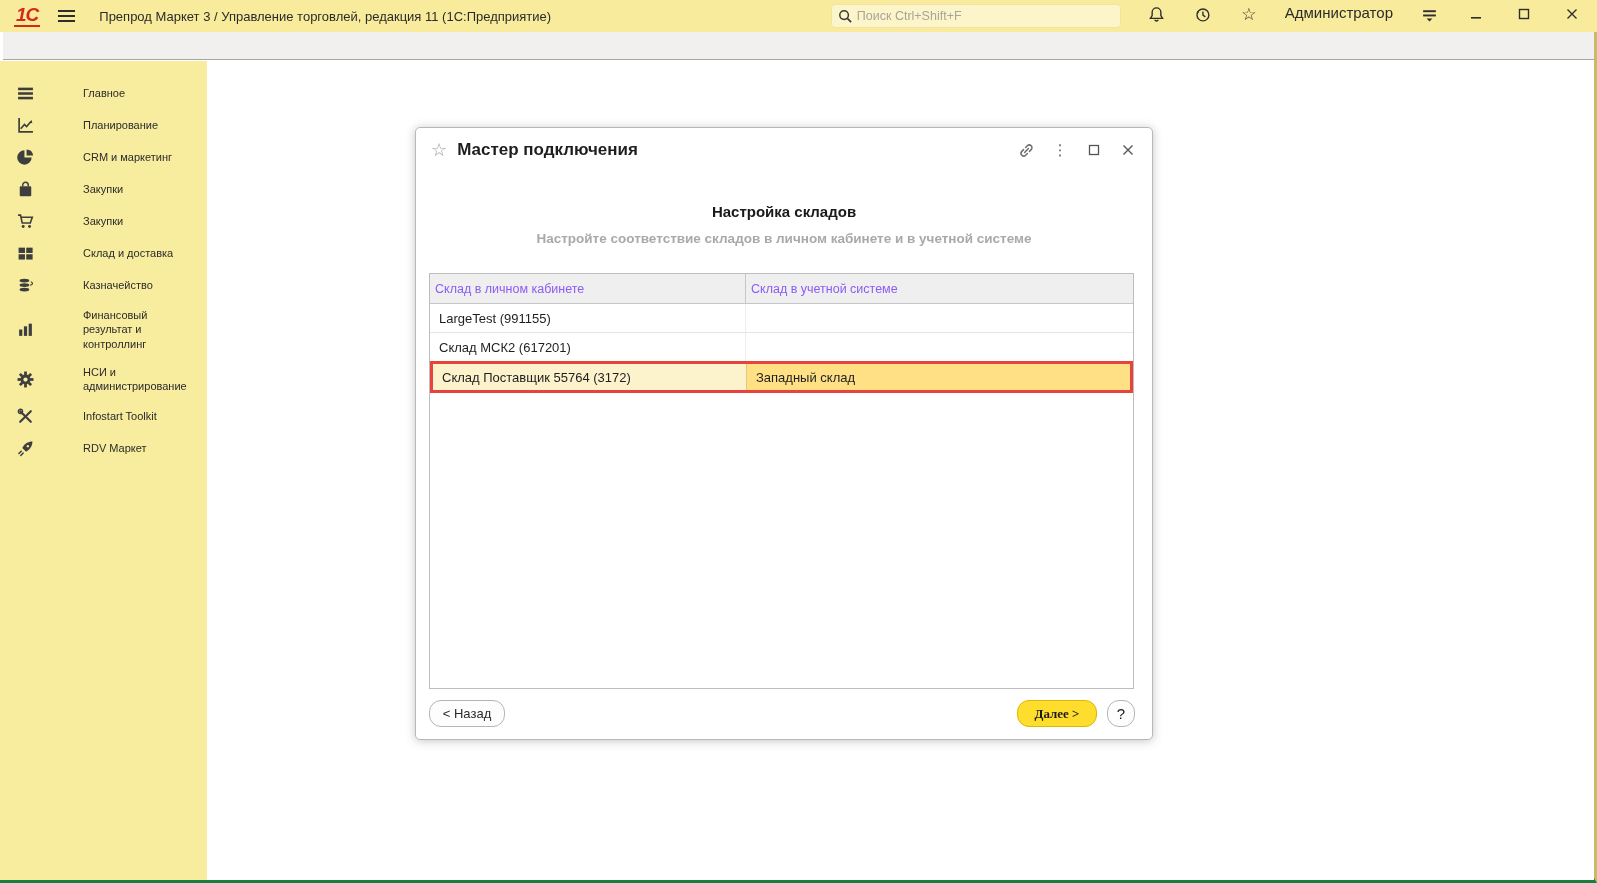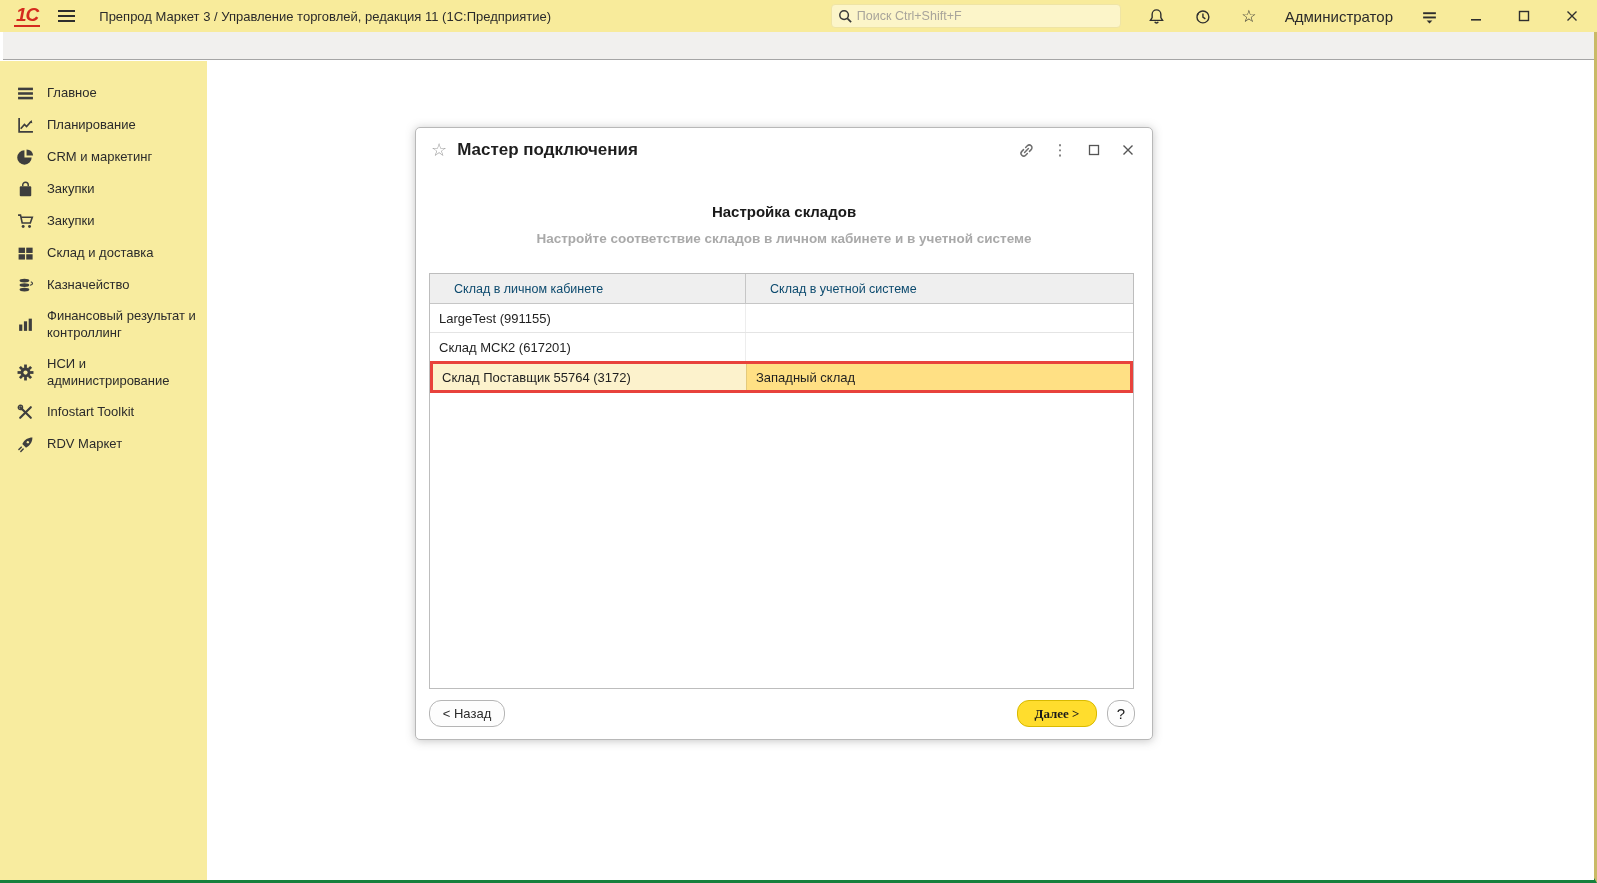--- a/index.html
+++ b/index.html
@@ -11,21 +11,21 @@
 
   
   .titlebar { position:absolute; left:0; top:0; width:1597px; height:32px;
               background:#F8EB9B; display:flex; align-items:center; }
   .logo-1c { margin-left:14px; color:#D42A1E; font-weight:bold; font-style:italic;
              font-size:19px; letter-spacing:-1px; border-bottom:2px solid #D42A1E;
              line-height:1.05; padding:0 2px 1px 2px; cursor:pointer; }
   .burger { margin-left:18px; cursor:pointer; display:flex; flex-direction:column; gap:3px; }
   .burger span { display:block; width:17px; height:2px; background:#2E2E2E; }
   .main-title { margin-left:24px; color:#2B2B2B; font-size:13px; }
-  .tb-right { margin-left:auto; display:flex; align-items:center; gap:26px; padding-right:14px; }
+  .tb-right { margin-left:auto; display:flex; gap:26px; padding-right:14px; }
   .searchbox { width:290px; height:24px; background:#FCF5C9; border:1px solid #EFE4A4;
                border-radius:4px; display:flex; align-items:center; padding:0 6px; }
   .searchbox input { border:none; outline:none; background:transparent; width:100%;
                      font-family:"Liberation Sans",sans-serif; font-size:12.5px; color:#333; }
   .searchbox input::placeholder { color:#A8A49B; }
   .tb-icon { width:20px; height:20px; display:flex; align-items:center; justify-content:center;
              cursor:pointer; color:#2E2E2E; }
   .user-name { font-size:15px; color:#2B2B2B; cursor:pointer; }
   .win-btn { width:22px; height:20px; display:flex; align-items:center; justify-content:center;
              cursor:pointer; color:#2E2E2E; font-size:13px; }
@@ -34,21 +34,21 @@
   .toolstrip { position:absolute; left:3px; top:32px; width:1591px; height:28px;
                background:#F1F0EE; border-bottom:1px solid #A5A5A5; }
 
   
   .sidebar { position:absolute; left:0; top:61px; width:207px; height:819px;
              background:#F8EC9F; padding:16px 0 0 0; }
   .side-item { display:flex; align-items:center; padding:7px 10px 7px 16px; gap:13px;
                cursor:pointer; }
   .side-item .s-icon { width:18px; min-width:18px; height:18px; display:flex;
                        align-items:center; justify-content:center; }
-  .side-item .s-label { font-size:13px; color:#2B2B2B; line-height:1.3; }
+  .side-item .s-label { font-size:11px; color:#2B2B2B; line-height:1.3;margin-left:36px; }
 
   
   .main { position:absolute; left:207px; top:61px; width:1387px; height:819px; background:#fff; }
 
   
   .dialog { position:absolute; left:415px; top:127px; width:738px; height:613px;
             background:#fff; border:1px solid #B8B8B8; border-radius:5px;
             box-shadow:0 1px 10px rgba(90,90,90,0.35); }
   .dlg-header { position:absolute; left:0; top:0; width:100%; height:44px;
                 display:flex; align-items:center; padding:0 14px 0 15px; }
@@ -61,21 +61,21 @@
 
   .dlg-heading { position:absolute; left:0; top:75px; width:100%; text-align:center;
                  font-size:15px; font-weight:bold; color:#1A1A1A; }
   .dlg-subheading { position:absolute; left:0; top:103px; width:100%; text-align:center;
                     font-size:13.5px; font-weight:bold; color:#A9A9A9; }
 
   
   .wh-table { position:absolute; left:13px; top:145px; width:705px; height:416px;
               border:1px solid #BDBDBD; background:#fff; }
   .wh-thead { display:flex; height:30px; background:#EFEFEF; border-bottom:1px solid #C6C6C6; }
-  .wh-th { font-size:12.5px; color:#0c4a6e; display:flex; align-items:center; padding-left:24px; }
+  .wh-th { font-size:12.5px; color:#8b5cf6; display:flex; align-items:center; padding-left:5px; }
   .wh-th.c1 { width:316px; border-right:1px solid #C6C6C6; }
   .wh-th.c2 { flex:1; }
   .wh-row { display:flex; height:29px; border-bottom:1px solid #E4E4E4; cursor:pointer; }
   .wh-td { font-size:13px; color:#1F1F1F; display:flex; align-items:center; padding-left:9px; }
   .wh-td.c1 { width:316px; border-right:1px solid #EDEDED; }
   .wh-td.c2 { flex:1; }
   .wh-row.hl { border:3px solid #E8423C; height:32px; margin:-1px 0 0 0; position:relative; z-index:2; }
   .wh-row.hl .wh-td.c1 { background:#FCF2CC; width:314px; border-right:1px solid #E3C97B; }
   .wh-row.hl .wh-td.c2 { background:#FFE084; }
 

